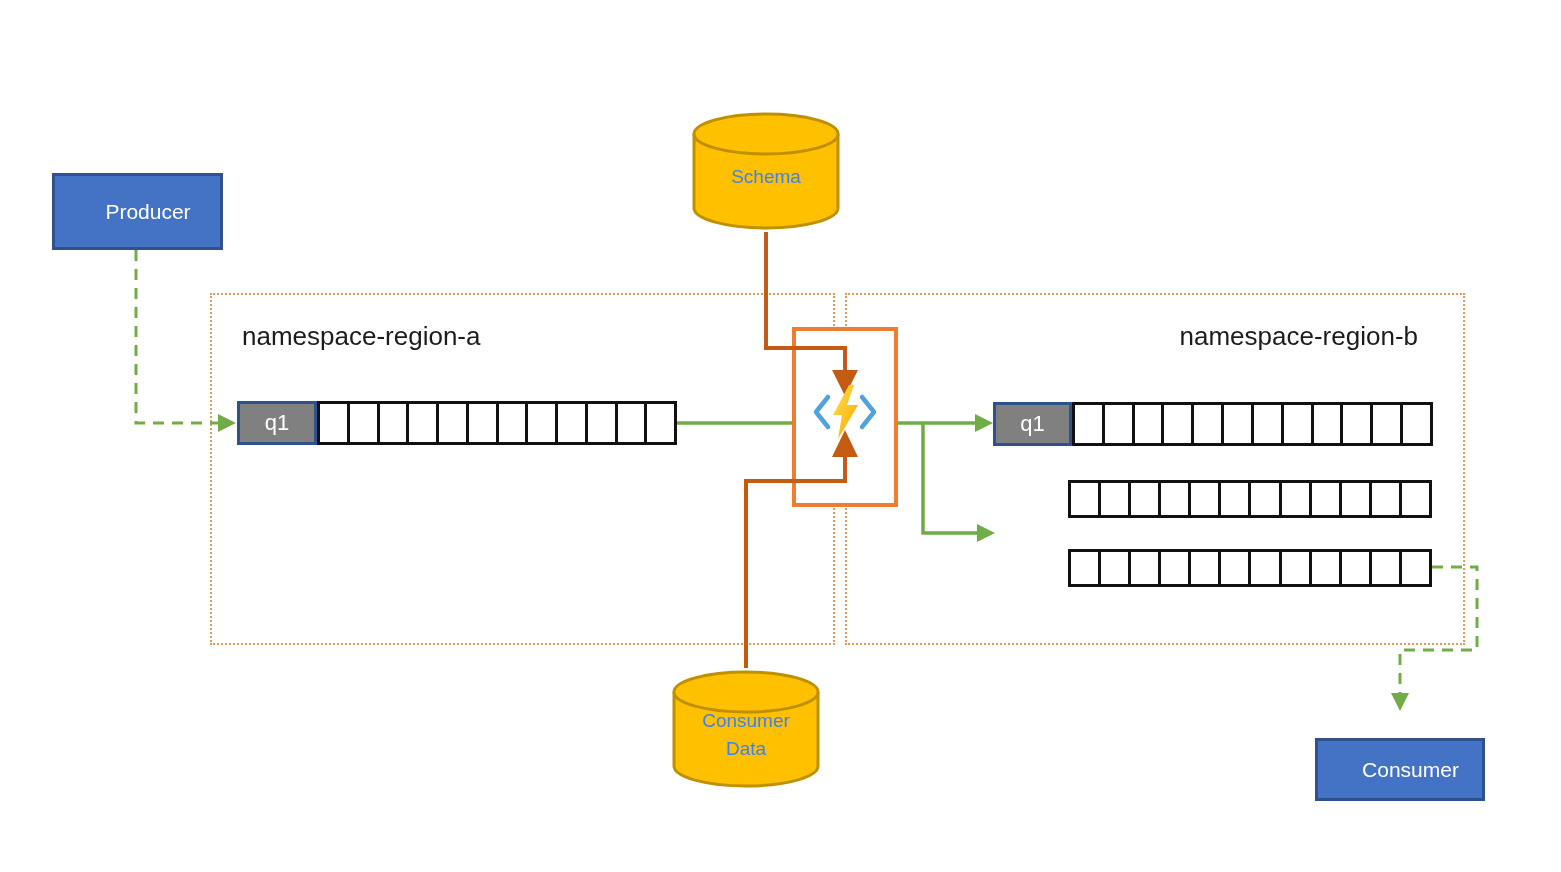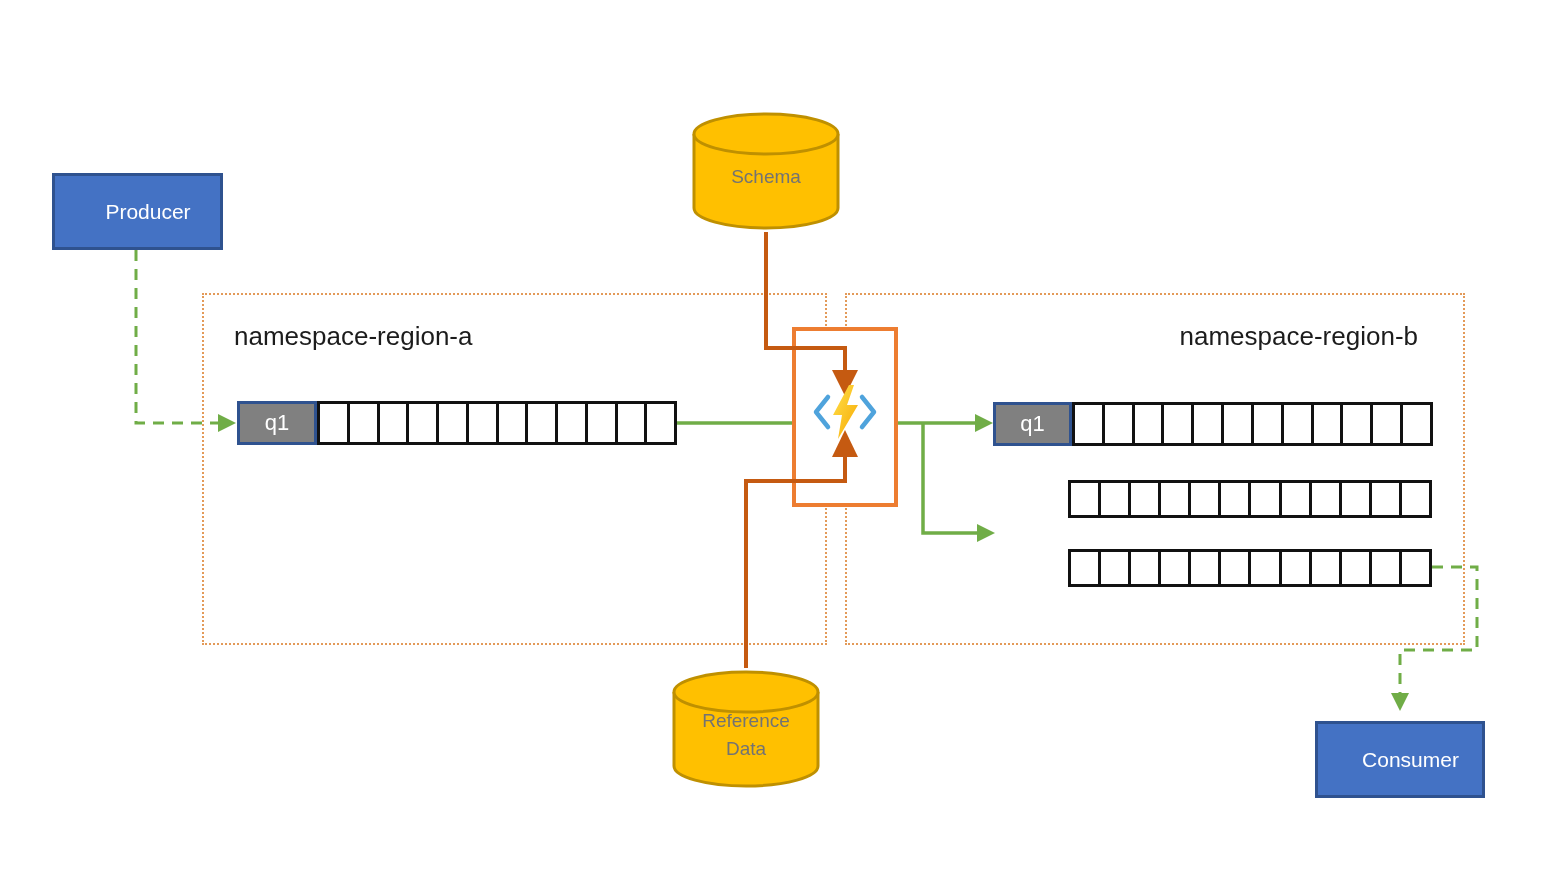--- a/index.html
+++ b/index.html
@@ -20,40 +20,40 @@
   .g-dash{stroke:var(--green);stroke-width:3;fill:none;stroke-dasharray:11 8;}
   .g-fill{fill:var(--green);stroke:none;}
   .o-line{stroke:var(--brown);stroke-width:4;fill:none;}
   .o-fill{fill:var(--brown);stroke:none;}
 
   .node{position:absolute;display:flex;align-items:center;justify-content:center;
         background:var(--blue);border:3px solid var(--blue-border);color:#ffffff;font-size:21px;padding-left:21px;}
 
   .cyl{position:absolute;}
   .cyl-label{position:absolute;left:0;top:0;width:100%;height:100%;display:flex;flex-direction:column;
-             align-items:center;justify-content:center;padding-top:12px;color:#737373;font-size:19px;
+             align-items:center;justify-content:center;padding-top:12px;color:#3b82f6;font-size:19px;
              text-align:center;line-height:1.5;}
 
   .qlabel{position:absolute;display:flex;align-items:center;justify-content:center;
           background:var(--gray);border:3px solid var(--blue-border);color:#ffffff;font-size:22px;}
   .qrow{position:absolute;display:flex;background:#ffffff;border:3px solid var(--cell-border);}
   .qcell{flex:1 1 0;background:#ffffff;border-right:3px solid var(--cell-border);}
   .qcell:last-child{border-right:none;}
 
   .fnbox{position:absolute;left:792px;top:327px;width:106px;height:180px;
          background:#ffffff;border:4px solid var(--orange);}
   .fnicon{position:absolute;left:813px;top:384px;width:64px;height:56px;}
   .bracket{stroke:#4FA3DC;stroke-width:4.5;fill:none;stroke-linecap:round;stroke-linejoin:round;}
 </style>
 </head>
 <body>
 
 <div class="canvas">
 
-  <div class="region" style="left:202px;top:293px;width:625px;height:352px;">
+  <div class="region" style="left:210px;top:293px;width:625px;height:352px;">
     <div class="region-label" style="left:30px;top:26px;">namespace-region-a</div>
   </div>
   <div class="region" style="left:845px;top:293px;width:620px;height:352px;">
     <div class="region-label" style="right:45px;top:26px;margin-left:7px;">namespace-region-b</div>
   </div>
 
   <svg class="layer">
     <path class="g-solid" d="M677,423 H975"></path>
     <path class="g-solid" d="M923,423 V533 H977"></path>
     <polygon class="g-fill" points="975,414 975,432 993,423"></polygon>
@@ -156,23 +156,23 @@
       <ellipse cx="74" cy="24" rx="72" ry="20" fill="var(--gold)" stroke="var(--gold-border)" stroke-width="3"></ellipse>
     </svg>
     <div class="cyl-label">Schema</div>
   </div>
 
   <div class="cyl" style="left:672px;top:668px;width:148px;height:122px;">
     <svg width="148" height="122" viewBox="0 0 148 122">
       <path d="M2,24 V98 a72,20 0 0 0 144,0 V24" fill="var(--gold)" stroke="var(--gold-border)" stroke-width="3"></path>
       <ellipse cx="74" cy="24" rx="72" ry="20" fill="var(--gold)" stroke="var(--gold-border)" stroke-width="3"></ellipse>
     </svg>
-    <div class="cyl-label" style="width:110px;left:19px;">Reference Data</div>
+    <div class="cyl-label" style="width:110px;left:19px;">Consumer Data</div>
   </div>
 
   <div class="node" style="left:52px;top:173px;width:171px;height:77px;">
     <span>Producer</span>
   </div>
-  <div class="node" style="left:1315px;top:721px;width:170px;height:77px;">
+  <div class="node" style="left:1315px;top:738px;width:170px;height:63px;">
     <span>Consumer</span>
   </div>
 
 </div>
 
 </body></html>

